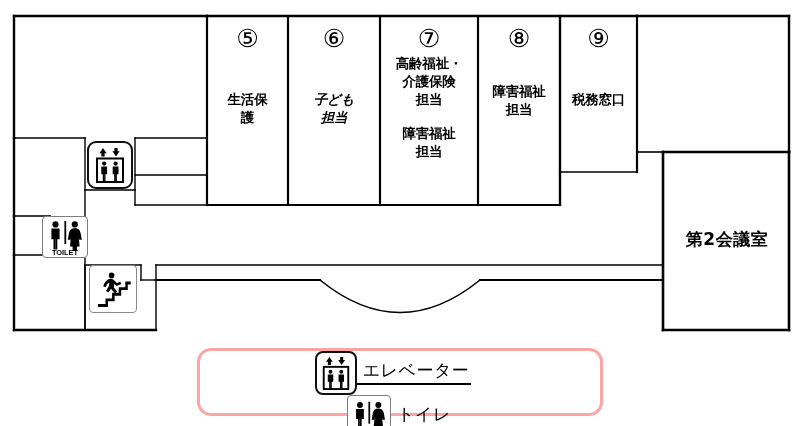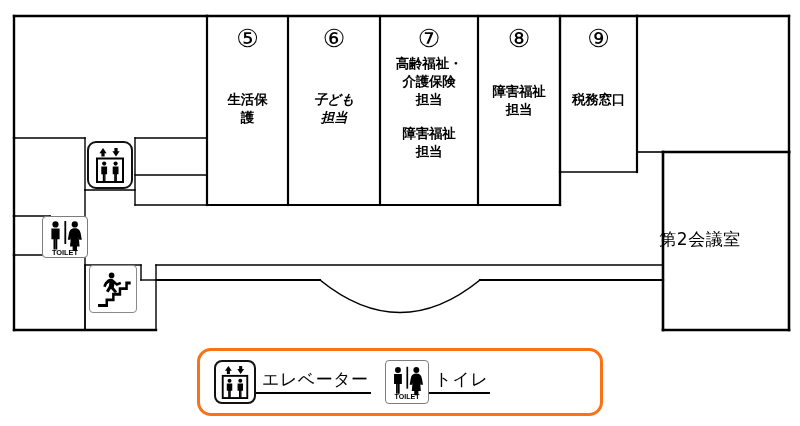--- a/index.html
+++ b/index.html
@@ -88,25 +88,26 @@
   .picto.toilet {
     border: 1.6px solid #7d7d7d;
     border-radius: 4px;
   }
   .picto svg { display: block; }
 
   
   #legend-box {
     position: absolute;
     box-sizing: border-box;
-    border: 3px solid #f97316;
+    border: 3px solid #fca5a5;
     border-radius: 14px;
     background: #ffffff;
     display: flex;
     align-items: center;
+    flex-direction: column;
   }
   .legend-entry {
     display: flex;
     align-items: center;
   }
   .legend-icon {
     position: relative;
     box-sizing: border-box;
     background: #ffffff;
     display: flex;
@@ -235,21 +236,21 @@
       <div class="dept-num">⑧</div>
       <div class="dept-label" style="margin-top:32px;">障害福祉
 担当</div>
     </div>
 
     <div class="dept-col" style="left:560px; top:26px; width:77px;">
       <div class="dept-num">⑨</div>
       <div class="dept-label" style="margin-top:40px;">税務窓口</div>
     </div>
 
-    <div class="room-name" style="left:646px; top:228px; width:108px; text-align:center;">第2会議室</div>
+    <div class="room-name" style="left:673px; top:228px; width:108px; text-align:center;font-weight:bold;">第2会議室</div>
 
     <div class="picto elevator" style="left:87px; top:141px; width:46px; height:48px;">
       <svg width="36" height="38" viewBox="0 0 36 38">
 
         <g fill="#000000">
           <path d="M11 2 L14.6 7.2 L12.6 7.2 L12.6 10.5 L9.4 10.5 L9.4 7.2 L7.4 7.2 Z"></path>
           <path d="M24 10.5 L20.4 5.3 L22.4 5.3 L22.4 2 L25.6 2 L25.6 5.3 L27.6 5.3 Z"></path>
         </g>
 
         <rect x="5" y="12.5" width="26" height="23.5" fill="none" stroke="#000000" stroke-width="2"></rect>

